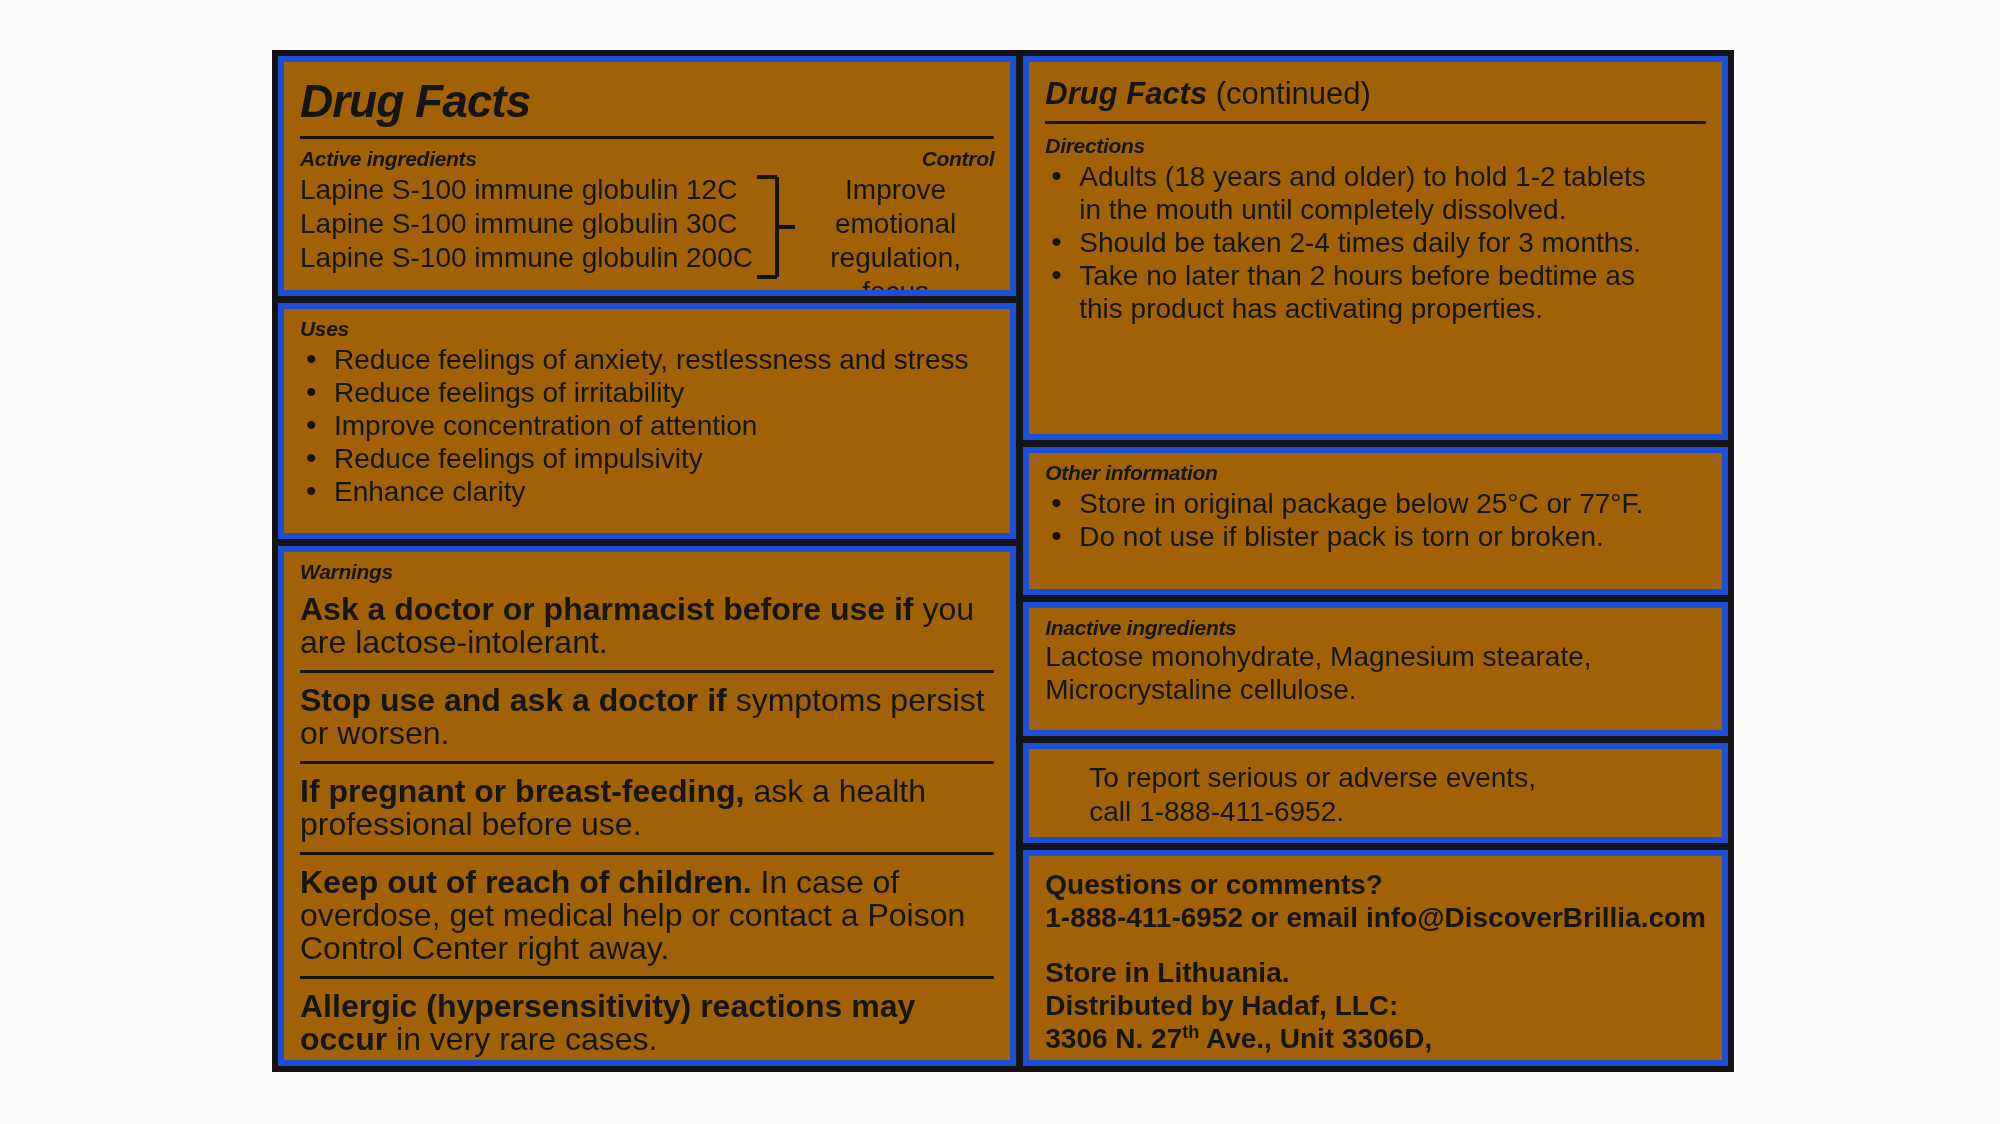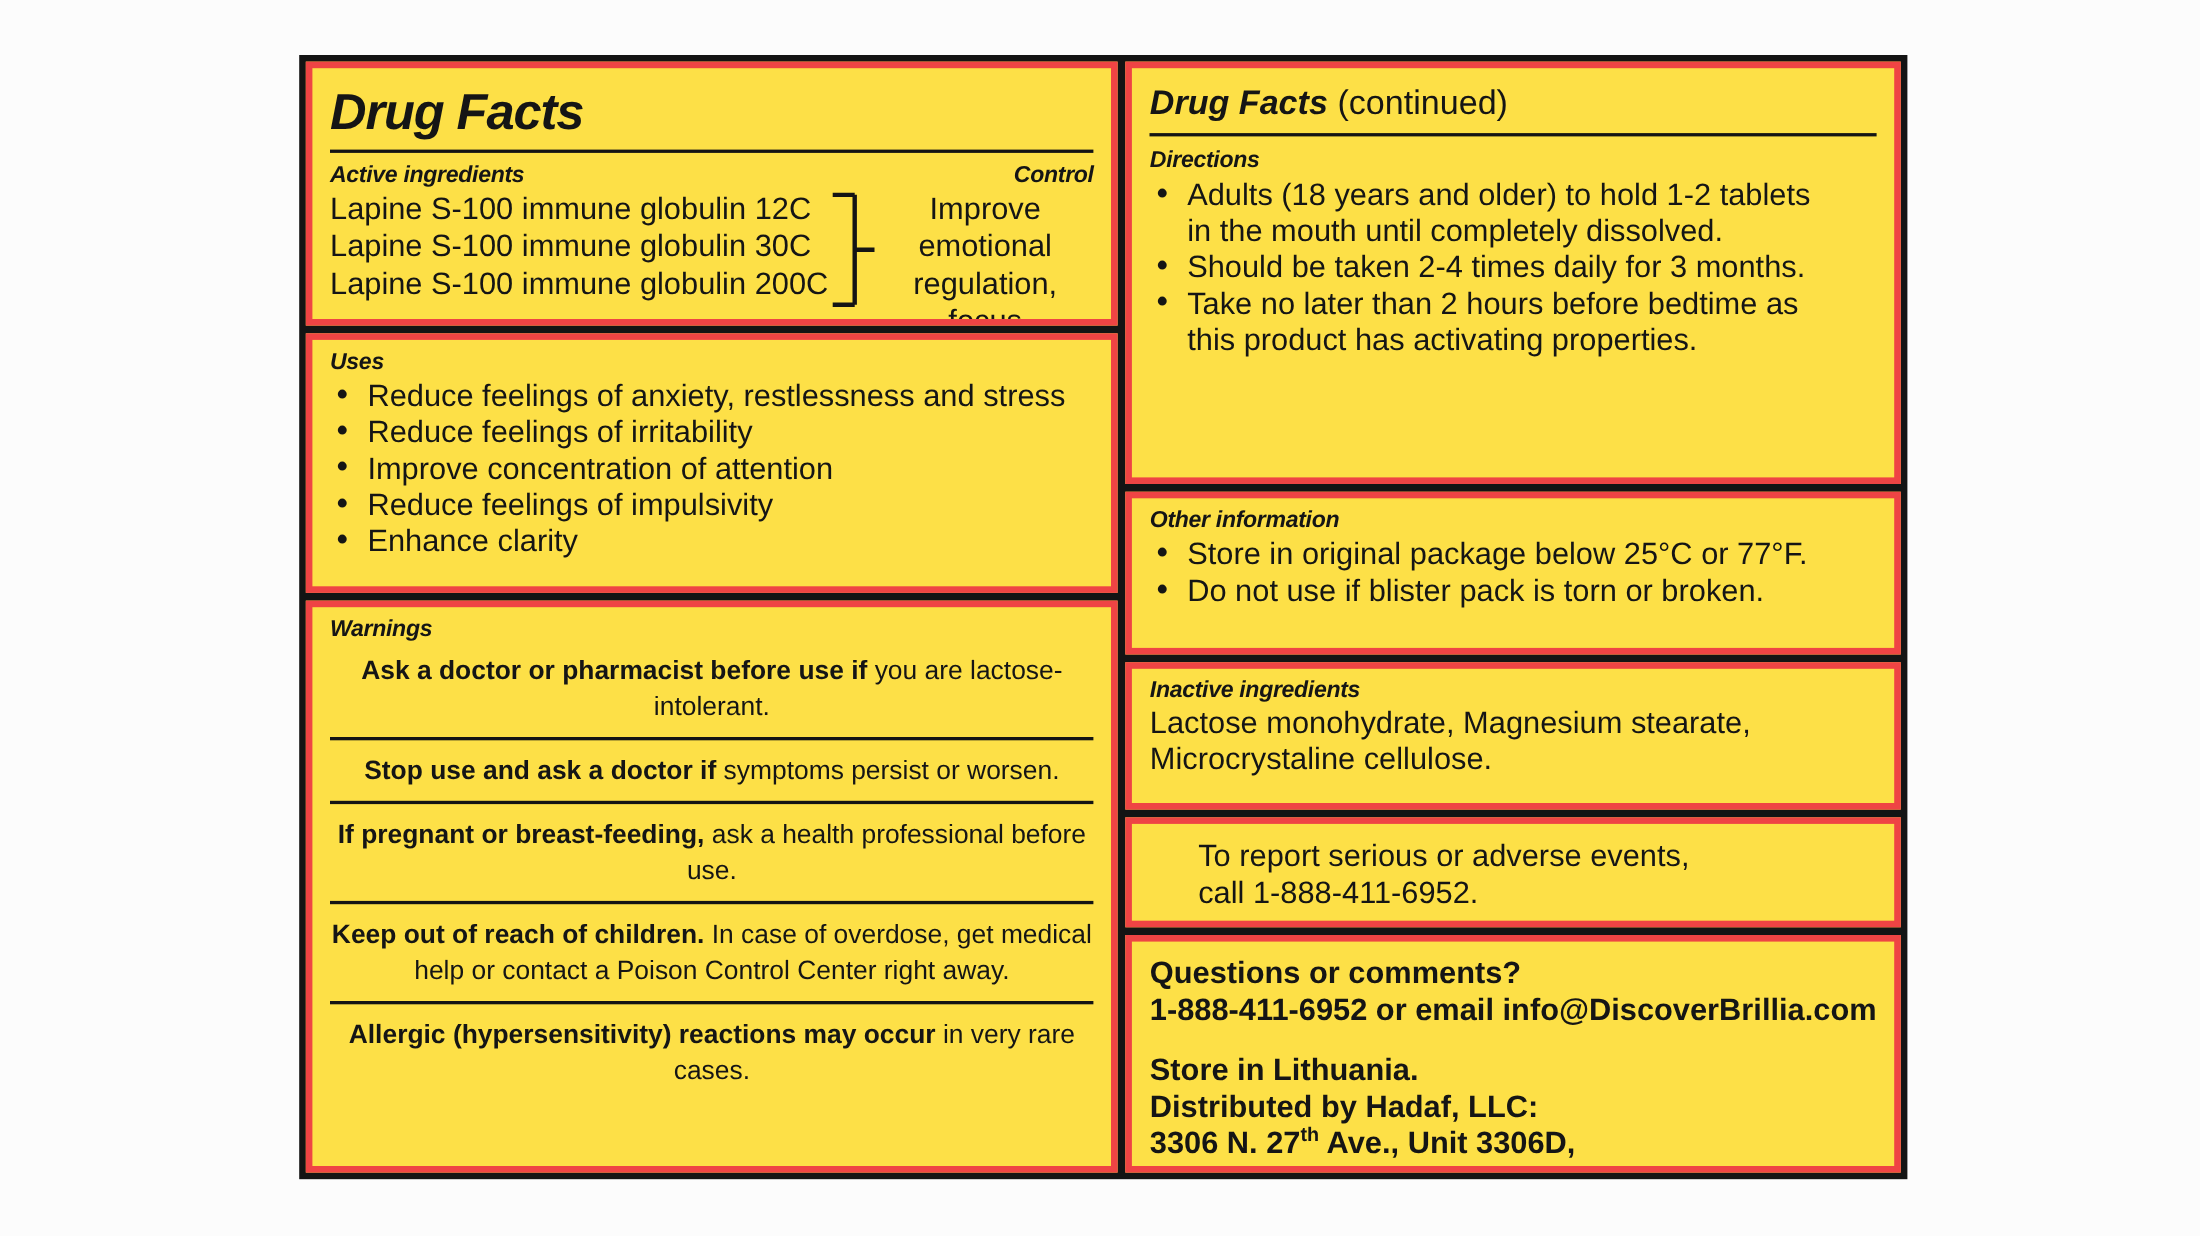--- a/index.html
+++ b/index.html
@@ -6,21 +6,21 @@
   html,body { width:2000px; height:1124px; overflow:hidden; background:#fcfcfc;
               font-family:"Liberation Sans","DejaVu Sans",sans-serif; color:#151515; }
 
   .label-wrap { position:absolute; left:272px; top:50px; width:1462px; height:1022px;
                 background:#141414; padding:6px; display:flex; gap:7px; }
 
   .col { display:flex; flex-direction:column; gap:7px; }
   .col-left  { width:800px; }
   .col-right { flex:1; }
 
-  .box { background:#fde047; border:6px solid #ef4444; padding:8px 16px; overflow:hidden; }
+  .box { background:#a16207; border:6px solid #1d4ed8; padding:8px 16px; overflow:hidden; }
 
   
   .box-main  { height:240px; }
   .box-uses  { height:236px; }
   .box-warn  { flex:1; }
 
   
   .box-dir   { height:384px; }
   .box-other { height:148px; }
   .box-inact { height:134px; }
@@ -44,21 +44,21 @@
   .ai-list { font-size:28px; line-height:34px; }
   .bracket { margin-top:2px; flex:0 0 auto; }
   .purpose-lines { flex:1; text-align:center; font-size:28px; line-height:34px; }
 
   
   .blist { margin-top:2px; }
   .bitem { position:relative; font-size:28px; line-height:33px; padding-left:34px; }
   .bitem::before { content:"\2022"; position:absolute; left:6px; top:-1px; font-size:30px; }
 
   
-  .w-entry { font-size:24px; line-height:33px; margin:9px 0;text-align:center; }
+  .w-entry { font-size:32px; line-height:33px; margin:9px 0; }
   .w-bold  { font-weight:700; }
   .w-rule  { height:3px; background:#141414; margin:11px 0; }
 
   .report-lines { font-size:28px; line-height:34px; padding-top:4px;margin-left:44px; }
 
   .contact-h   { font-size:28px; font-weight:700; line-height:33px; padding-top:4px; }
   .contact-line{ font-size:28px; font-weight:700; line-height:33px; white-space:nowrap; }
   .dist-lines  { font-size:28px; font-weight:700; line-height:33px; margin-top:22px; }
   .dist-lines sup { font-size:18px; vertical-align:super; line-height:0; }
 </style>

